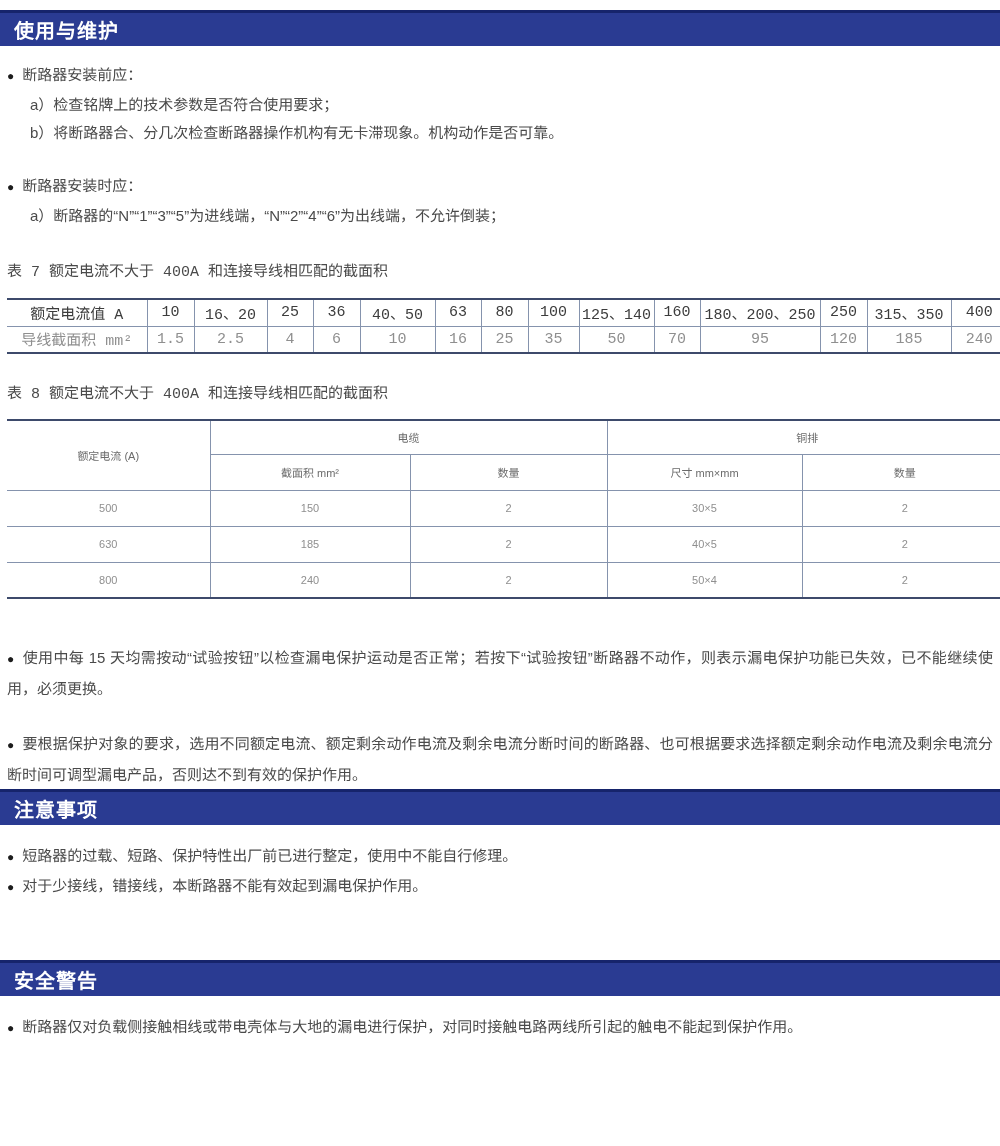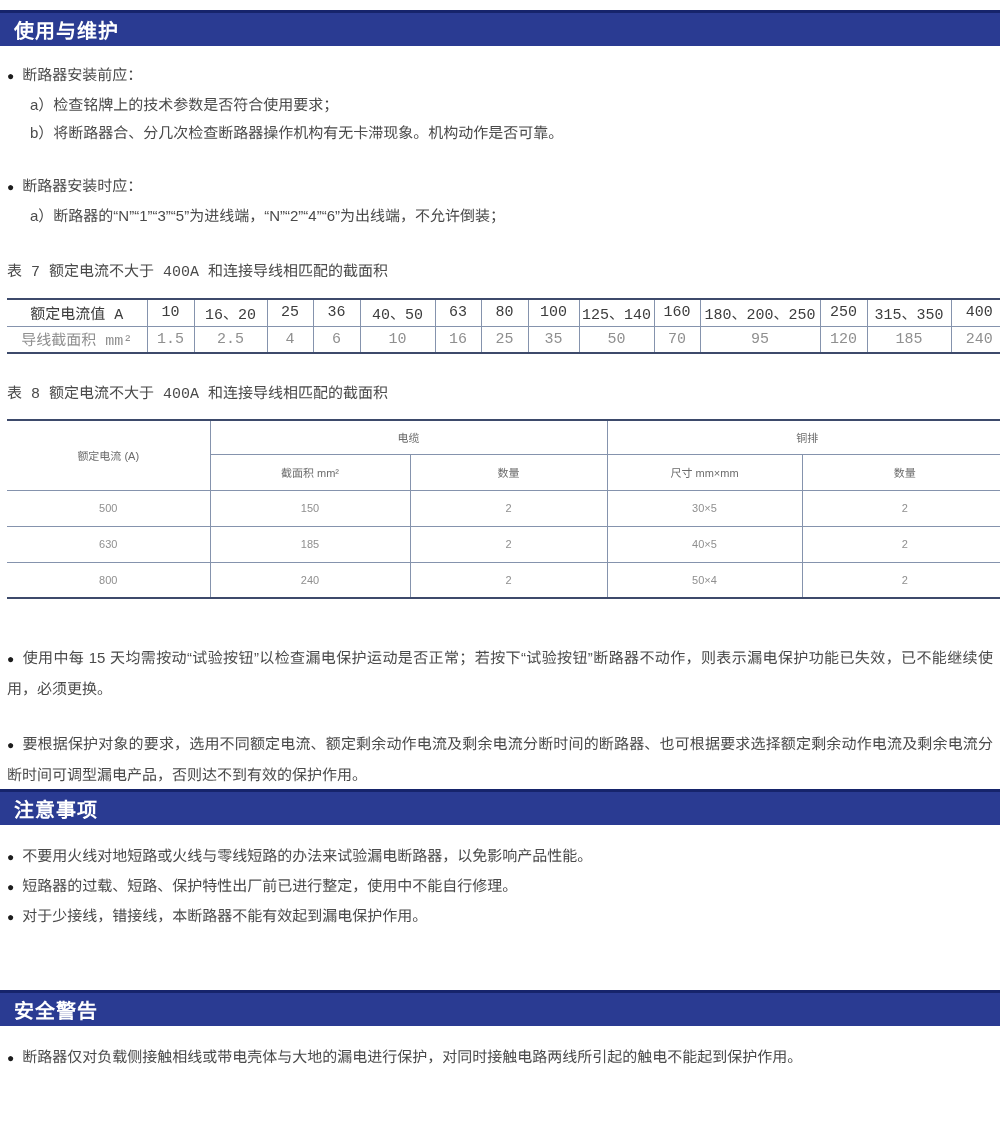--- a/index.html
+++ b/index.html
@@ -206,23 +206,20 @@
       <span class="dot">●</span><span>要根据保护对象的要求，选用不同额定电流、额定剩余动作电流及剩余电流分断时间的断路器、也可根据要求选择额定剩余动作电流及剩余电流分断时间可调型漏电产品，否则达不到有效的保护作用。</span>
     </div>
   </div>
 
   <div class="section-bar bar-notes">
     <span class="bar-title">注意事项</span>
   </div>
 
   <div class="content note-list">
     <div class="note-item">
-      <span class="dot">●</span><span>不要用火线对地短路或火线与零线短路的办法来试验漏电断路器，以免影响产品性能。</span>
-    </div>
-    <div class="note-item">
       <span class="dot">●</span><span>短路器的过载、短路、保护特性出厂前已进行整定，使用中不能自行修理。</span>
     </div>
     <div class="note-item">
       <span class="dot">●</span><span>对于少接线，错接线，本断路器不能有效起到漏电保护作用。</span>
     </div>
   </div>
 
   <div class="section-bar bar-warn">
     <span class="bar-title">安全警告</span>
   </div>

